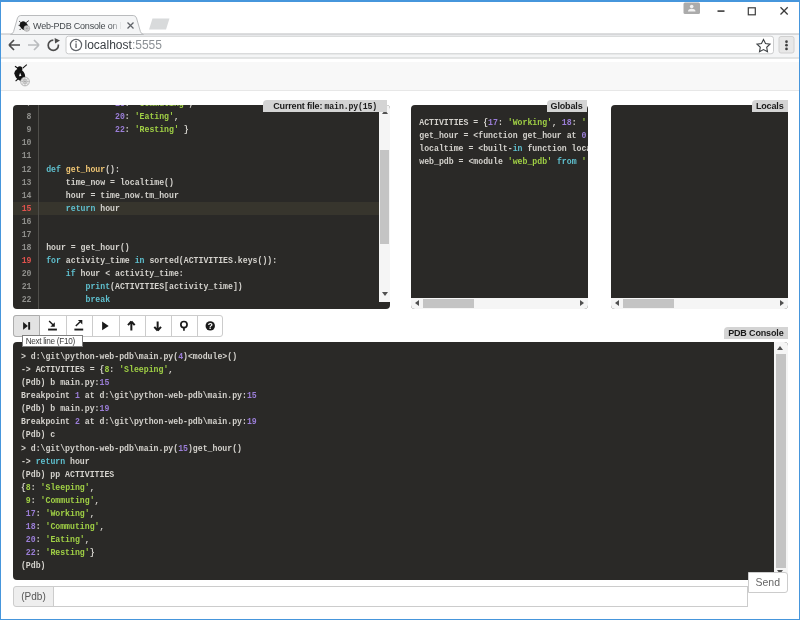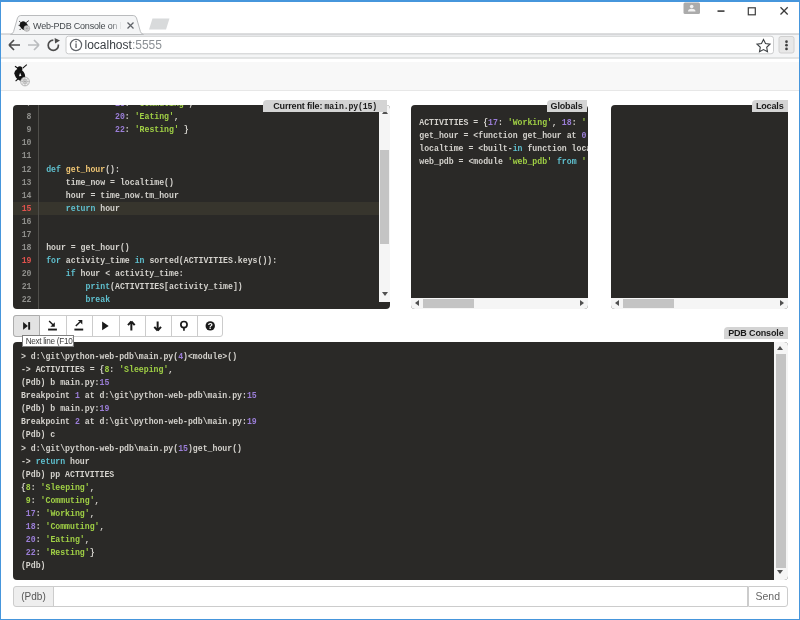--- a/index.html
+++ b/index.html
@@ -40,31 +40,31 @@
 #navtitle { position:absolute; left:48.5px; top:69.2px; font-size:11px; font-weight:bold; color:#555; letter-spacing:-0.45px; }
 
 
 #toolbar { position:absolute; left:12.9px; top:315.3px; width:210.6px; height:21.7px;
   background:#fff; border:1px solid #ccc; border-radius:3px; }
 .tsep { position:absolute; top:0; width:1px; height:19.7px; background:#ccc; }
 #tactive { position:absolute; left:-1px; top:-1px; width:26.8px; height:21.7px;
   background:#e3e3e3; border:1px solid #adadad; border-radius:3px 0 0 3px; }
 
 
-#tooltip { position:absolute; left:22.2px; top:334.6px; width:52px; height:12px; overflow:hidden;
+#tooltip { position:absolute; left:22.2px; top:334.6px; width:61px; height:12px; overflow:hidden;
   background:#fff; border:1px solid #7f7f7f; font-size:8.2px; color:#3c3c3c;
   line-height:11px; padding-left:2.5px; letter-spacing:-0.3px; white-space:nowrap; z-index:30; }
 
 
 #pdbaddon { position:absolute; left:13px; top:586px; width:41px; height:21px;
   background:#eee; border:1px solid #ccc; border-radius:3px 0 0 3px;
   color:#555; font-size:10px; line-height:19px; text-align:center; }
 #pdbinput { position:absolute; left:53px; top:586px; width:695px; height:21px;
   background:#fff; border:1px solid #ccc; }
-#sendbtn { position:absolute; left:747.5px; top:586px; width:40.5px; height:21px;
+#sendbtn { position:absolute; left:747.5px; top:572px; width:40.5px; height:21px;
   background:#fff; border:1px solid #ccc; border-radius:0 3px 3px 0;
   color:#666; font-size:10.5px; line-height:19px; text-align:center; }
 </style>
 </head>
 <body>
 <div id="win">
 
   <svg class="abs" style="left:0;top:0" width="800" height="62" viewBox="0 0 800 62">
     <rect x="0" y="0" width="800" height="62" fill="#ffffff"></rect>
 

